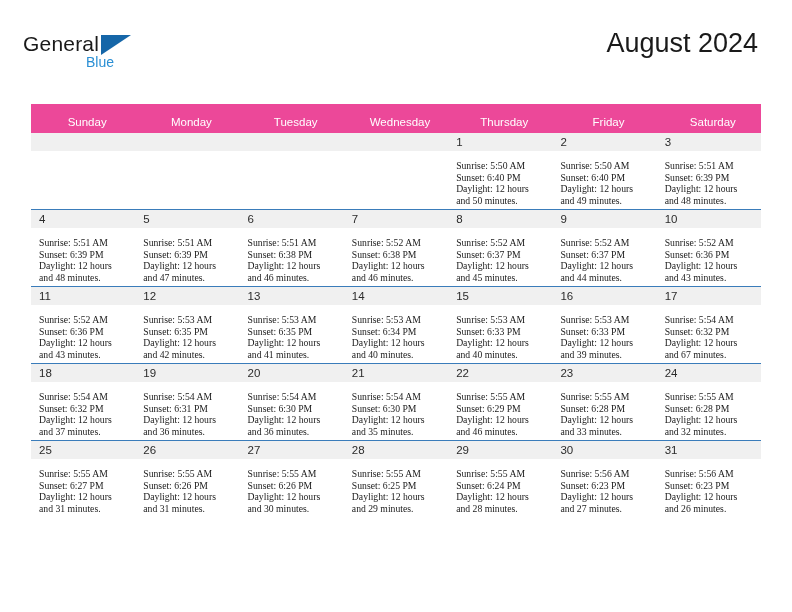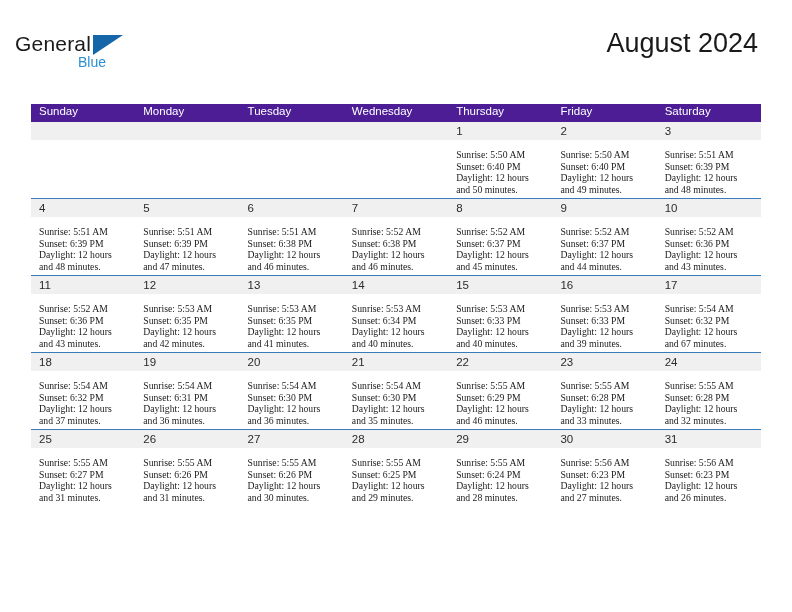--- a/index.html
+++ b/index.html
@@ -18,21 +18,21 @@
   .page {
     position: relative;
     width: 792px;
     height: 612px;
     box-sizing: border-box;
   }
 
   
   .header {
     position: absolute;
-    left: 8px;
+    left: 16px;
     top: 26px;
     right: 24px;
     height: 72px;
   }
   .brand {
     position: absolute;
     left: 7px;
     top: 6px;
     width: 200px;
     height: 56px;
@@ -90,26 +90,26 @@
     left: 31px;
     top: 104px;
     width: 730px;
   }
   table.cal-table {
     border-collapse: collapse;
     width: 730px;
     table-layout: fixed;
   }
   table.cal-table th {
-    background: #4c1d95;
+    background: #ec4899;
     color: #ffffff;
     font-size: 11.5px;
     font-weight: normal;
-    text-align: left;
-    padding: 0 0 5px 8px;
+    text-align: center;
+    padding: 11px 0 5px 8px;
     height: 13px;
     border: none;
   }
   table.cal-table td {
     vertical-align: top;
     height: 76px;
     padding: 0;
     border: none;
     border-top: 1px solid #3a7cba;
   }

